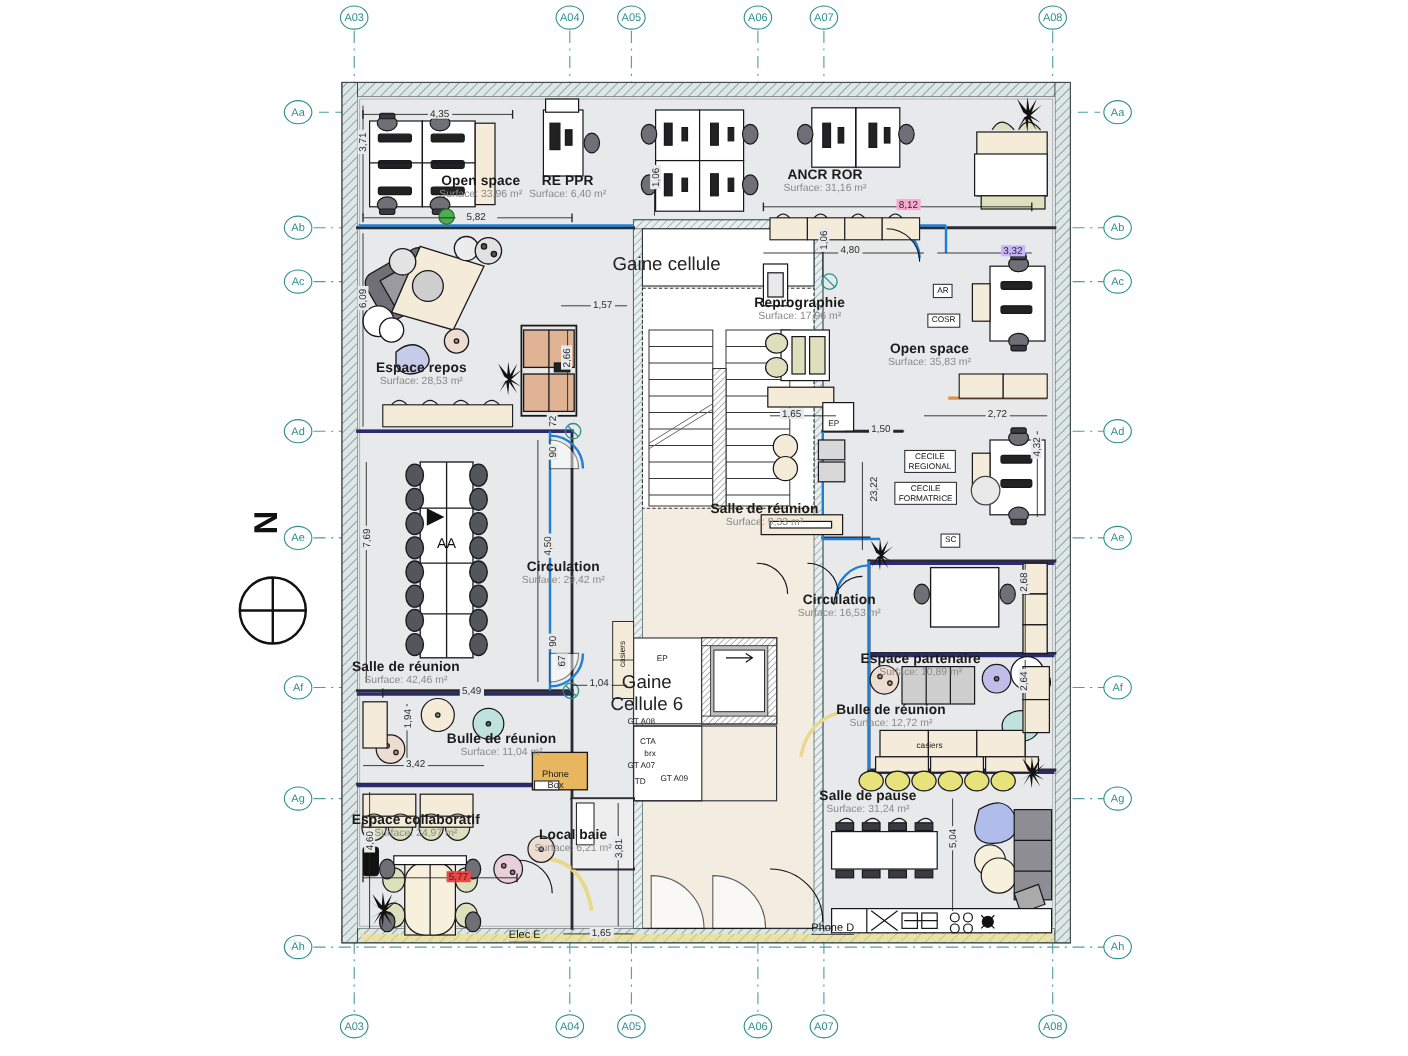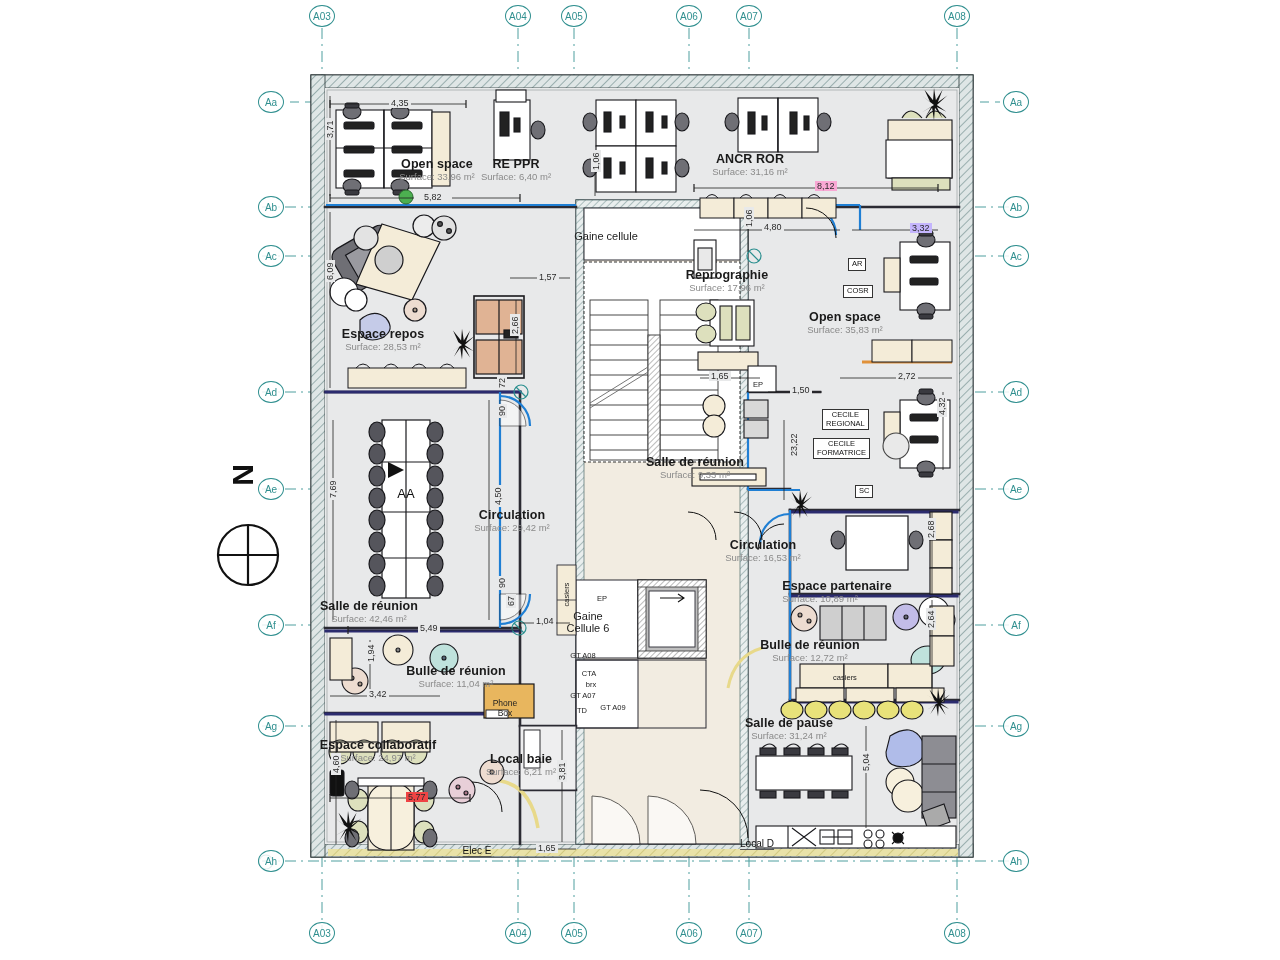--- a/index.html
+++ b/index.html
@@ -43,21 +43,21 @@
     font-size: 10px;
     display: flex; align-items: center; justify-content: center;
     background: rgba(255,255,255,.85);
     font-family: "Liberation Sans", sans-serif;
   }
   .north-n {
     font-size: 30px; font-weight: bold; color: #111;
     transform: rotate(-90deg); transform-origin: 50% 50%;
   }
   .phonebox-lbl { font-size: 8.5px; color: #222; text-align: center; line-height: 1.15; }
-  .gaine-lbl { font-size: 11px; color: #222; }
+  .gaine-lbl { font-size: 17px; color: #222; }
   .small-code { font-size: 7.5px; color: #222; }
 </style>
 </head>
 <body>
 
 <div id="plan-root">
 
   <svg class="plan" viewBox="0 0 1280 960">
     <defs>
       <pattern id="hatchWall" width="6" height="6" patternUnits="userSpaceOnUse" patternTransform="rotate(45)">
@@ -724,21 +724,21 @@
         <div class="room-area">Surface: 29,42 m²</div>
       </div>
       <div class="txt" style="left: 695px; top: 455px; transform: translateX(-50%); text-align: center;">
         <div class="room-name">Salle de réunion</div>
         <div class="room-area">Surface: 9,33 m²</div>
       </div>
       <div class="txt" style="left: 763px; top: 538px; transform: translateX(-50%); text-align: center;">
         <div class="room-name">Circulation</div>
         <div class="room-area">Surface: 16,53 m²</div>
       </div>
-      <div class="txt" style="left: 837px; top: 579px; transform: translateX(-50%); text-align: left;">
+      <div class="txt" style="left: 837px; top: 592px; transform: translateX(-50%); text-align: center;">
         <div class="room-name">Espace partenaire</div>
         <div class="room-area">Surface: 10,89 m²</div>
       </div>
       <div class="txt" style="left: 810px; top: 638px; transform: translateX(-50%); text-align: center;">
         <div class="room-name">Bulle de réunion</div>
         <div class="room-area">Surface: 12,72 m²</div>
       </div>
       <div class="txt" style="left: 456px; top: 664px; transform: translateX(-50%); text-align: center;">
         <div class="room-name">Bulle de réunion</div>
         <div class="room-area">Surface: 11,04 m²</div>
@@ -768,21 +768,21 @@
       </div>
       <div class="txt small-code" style="left: 566px; top: 590px; transform: translateX(-50%) rotate(-90deg);">casiers</div>
       <div class="txt small-code" style="left: 845px; top: 673px; transform: translateX(-50%);">casiers</div>
       <div class="txt small-code" style="left: 602px; top: 594px; transform: translateX(-50%);">EP</div>
       <div class="txt small-code" style="left: 583px; top: 651px; transform: translateX(-50%);">GT A08</div>
       <div class="txt small-code" style="left: 589px; top: 669px; transform: translateX(-50%);">CTA</div>
       <div class="txt small-code" style="left: 591px; top: 680px; transform: translateX(-50%);">brx</div>
       <div class="txt small-code" style="left: 583px; top: 691px; transform: translateX(-50%);">GT A07</div>
       <div class="txt small-code" style="left: 582px; top: 706px; transform: translateX(-50%);">TD</div>
       <div class="txt small-code" style="left: 613px; top: 703px; transform: translateX(-50%);">GT A09</div>
-      <div class="txt small-code" style="left: 757px; top: 838px; transform: translateX(-50%); font-size: 10px; color: rgb(17, 17, 17); border-bottom: 1px solid rgb(85, 85, 85);">Local D</div>
+      <div class="txt small-code" style="left: 757px; top: 838px; transform: translateX(-50%); font-size: 10px; color: rgb(17, 17, 17); border-bottom: 1px solid rgb(85, 85, 85);">Phone D</div>
       <div class="txt small-code" style="left: 477px; top: 845px; transform: translateX(-50%); font-size: 10px; color: rgb(17, 17, 17); border-bottom: 1px solid rgb(85, 85, 85);">Elec E</div>
       <div class="txt small-code" style="left: 758px; top: 380px; transform: translateX(-50%);">EP</div>
       <div class="txt" style="left: 406px; top: 486px; transform: translateX(-50%); font-size: 13px; color: rgb(17, 17, 17);">AA</div>
       <div class="txt tag-box" style="left: 822px; top: 409px;">
         <div>CECILE</div>
         <div>REGIONAL</div>
       </div>
       <div class="txt tag-box" style="left: 813px; top: 438px;">
         <div>CECILE</div>
         <div>FORMATRICE</div>

